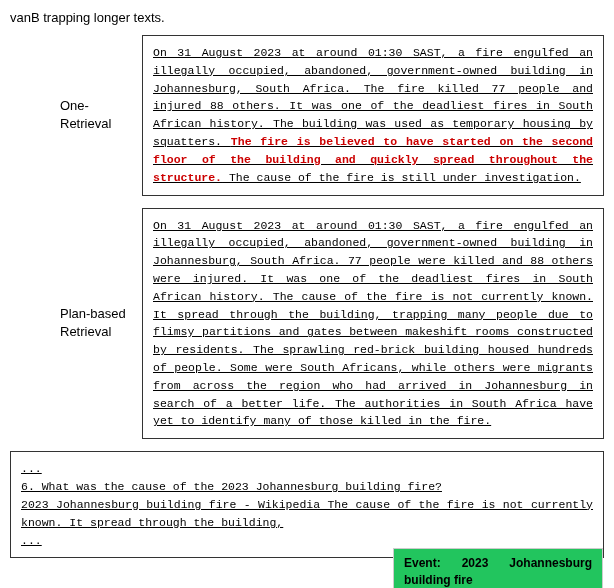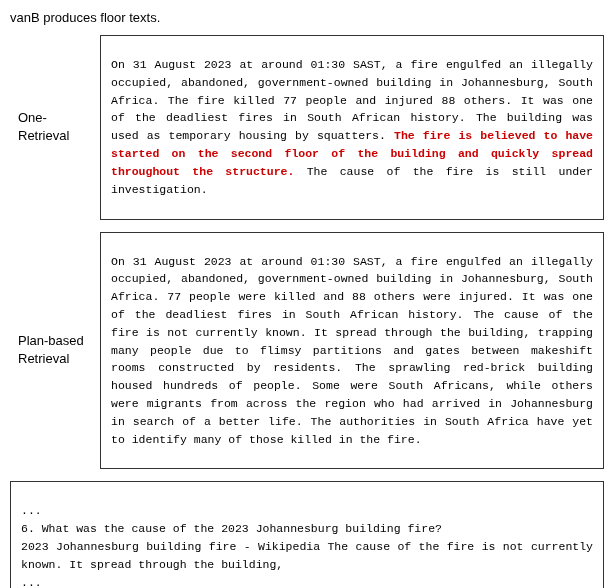--- a/index.html
+++ b/index.html
@@ -30,32 +30,34 @@
       min-width: 90px;
       display: flex;
       align-items: center;
       justify-content: flex-start;
       padding: 6px 8px;
       font-family: sans-serif;
       font-size: 13px;
       font-weight: normal;
       color: #000;
       line-height: 1.4;
+      margin-left: 42px;
     }
 
     .content-box {
       flex: 1;
       border: 1.5px solid #333;
-      padding: 20px 10px;
+      padding: 8px 10px;
       font-family: 'Courier New', Courier, monospace;
       font-size: 11.5px;
       line-height: 1.55;
       color: #000;
       text-align: justify;
       position: relative;
+      text-decoration: underline;
     }
 
     .highlight-red {
       color: #cc0000;
       font-weight: bold;
     }
 
     .tooltip-bubble {
       position: absolute;
       right: 0px;
@@ -73,21 +75,21 @@
     }
 
     .plan-row {
       margin-bottom: 50px;
     }
   </style>
 </head>
 <body>
 
 <div class="intro-text">
-  <span>vanB produces floor texts.</span>
+  <span>vanB trapping longer texts.</span>
 </div>
 
 <div>
 
   <div class="row">
     <div class="label-cell">
       One-<br>Retrieval
     </div>
     <div class="content-box">
       <span>On 31 August 2023 at around 01:30 SAST, a fire engulfed an illegally occupied, abandoned, government-owned building in Johannesburg, South Africa. The fire killed 77 people and injured 88 others. It was one of the deadliest fires in South African history. The building was used as temporary housing by squatters. </span><span class="highlight-red">The fire is believed to have started on the second floor of the building and quickly spread throughout the structure.</span><span> The cause of the fire is still under investigation.</span>

